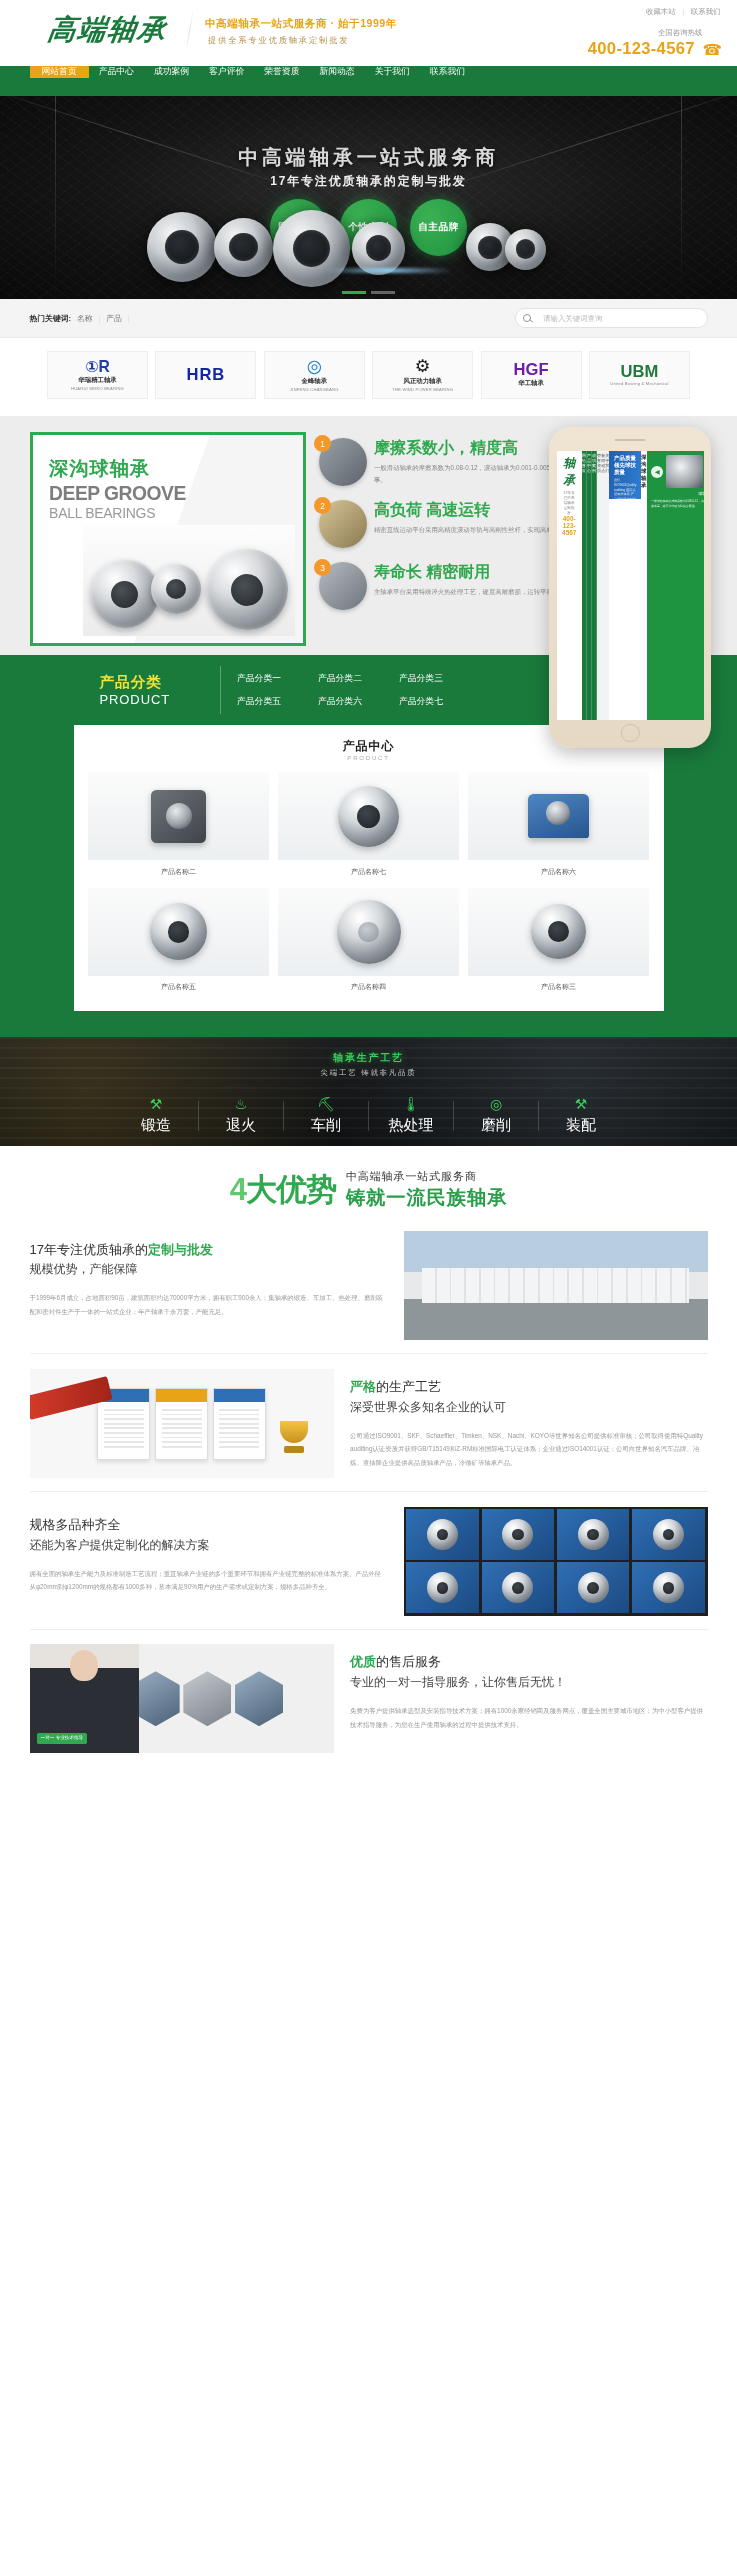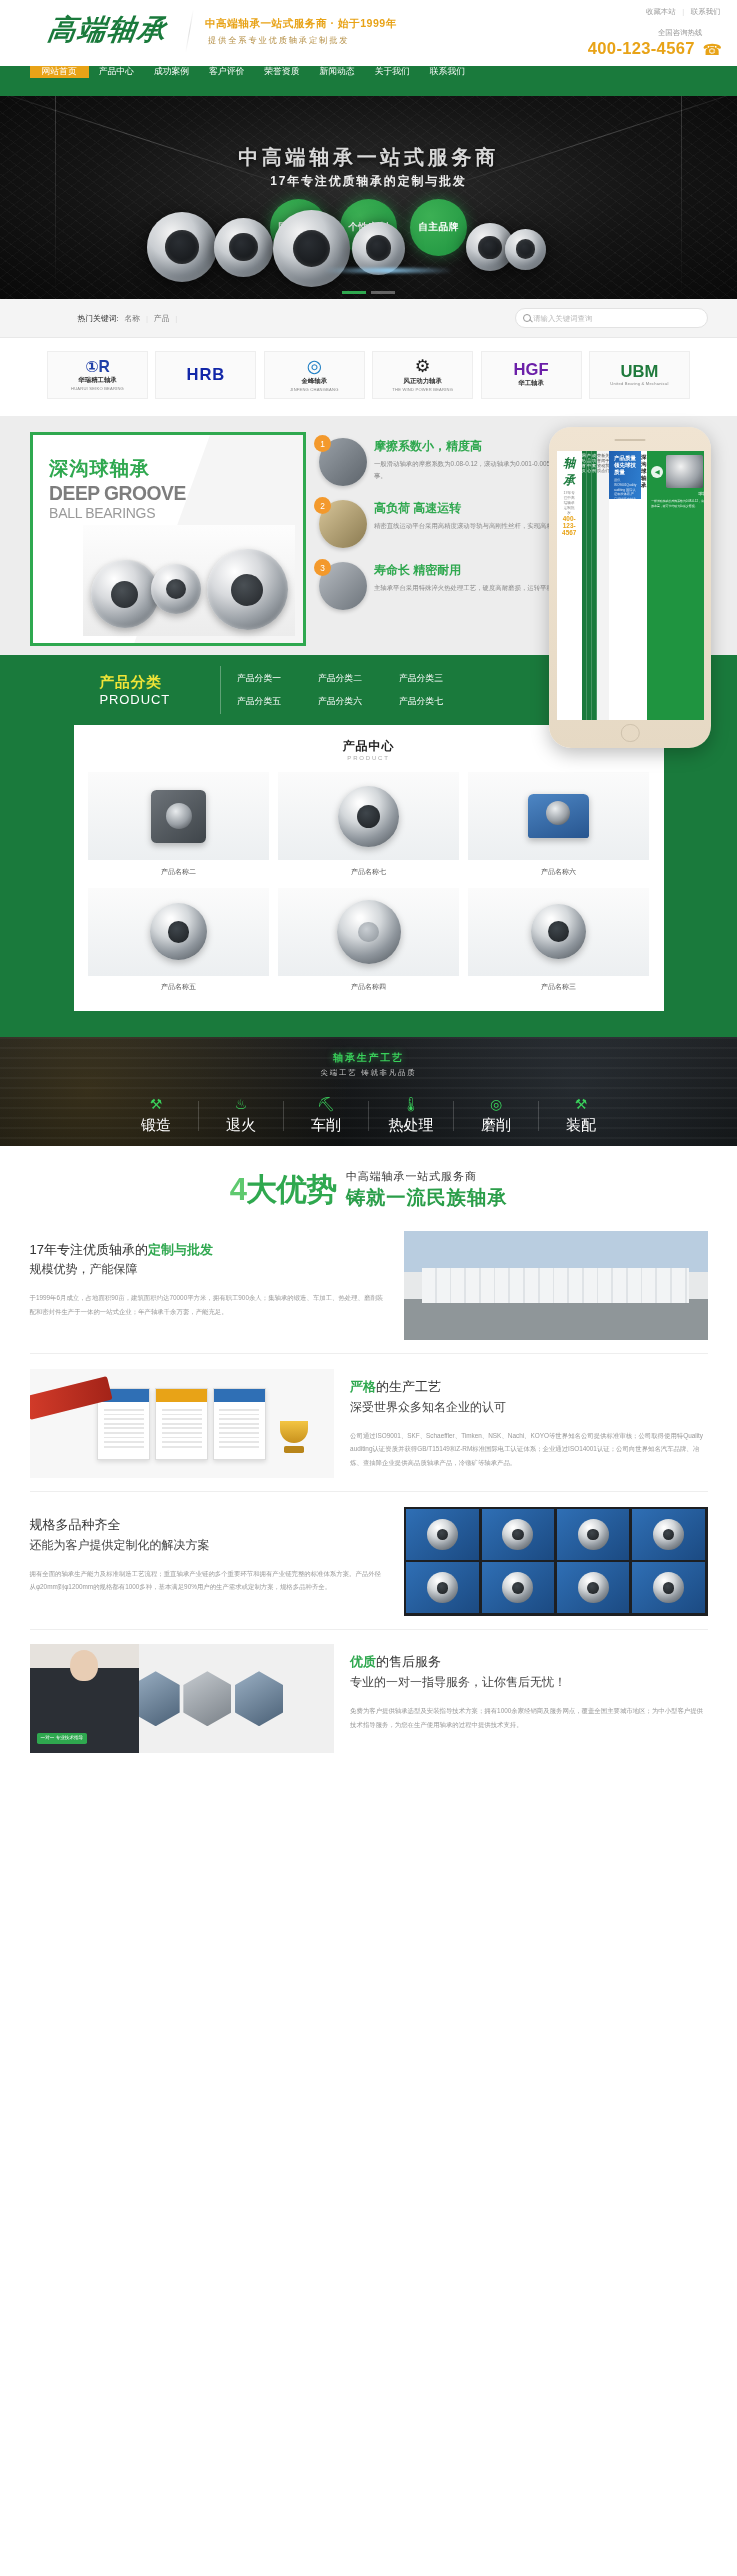--- a/index.html
+++ b/index.html
@@ -131,26 +131,26 @@
   .hero-dot { width:24px; height:2.8px; background:rgba(255,255,255,.35); cursor:pointer; }
   .hero-dot.on { background:#2fa84f; }
 
   
   #searchbar { height:39px; background:#f4f4f4; border-bottom:0.9px solid #e8e8e8; }
   .search-inner {
     width:678px; margin:0 auto; height:100%;
     display:flex; align-items:center; justify-content:space-between;
   }
   .kw { font-size:7.8px; color:#666; }
-  .kw b { color:#333; font-weight:normal;margin-left:48px; }
+  .kw b { color:#333; font-weight:bold; }
   .kw a { color:#777; margin:0 3.7px; cursor:pointer; }
   .kw .bar { color:#ddd; }
   .search-box {
     width:193px; height:20px; background:#fff; border:0.9px solid #e2e2e2;
-    border-radius:10px; display:flex; align-items:center; padding:0 7.4px; gap:2px;
+    border-radius:10px; display:flex; align-items:center; padding:0 7.4px; gap:12px;
   }
   .search-input {
     border:0; outline:0; font-size:7.4px; color:#333; width:100%;
     background:transparent; font-family:inherit;
   }
   .search-input::placeholder { color:#bbb; }
   .mag { width:8.3px; height:8.3px; border:1.3px solid #999; border-radius:50%; position:relative; flex:none; }
   .mag::after { content:""; position:absolute; width:3.7px; height:1.3px; background:#999; right:-2.8px; bottom:0; transform:rotate(45deg); }
 
   
@@ -215,21 +215,21 @@
     background:linear-gradient(135deg,#9aa1a8,#5d646b);
     box-shadow:0 1.8px 4.6px rgba(0,0,0,.2);
   }
   .feat-thumb.t2 { background:linear-gradient(135deg,#d8c69a,#8a7a50); }
   .feat-thumb.t3 { background:linear-gradient(135deg,#b7bcc2,#6d747b); }
   .feat-badge {
     position:absolute; left:-4.6px; top:-2.8px; width:17.5px; height:17.5px;
     border-radius:50%; background:#f3992c; color:#fff;
     font-size:8.3px; display:flex; align-items:center; justify-content:center;
   }
-  .feat-h { font-size:12px; font-weight:bold; color:#2fa84f; margin-bottom:3.7px; }
+  .feat-h { font-size:16px; font-weight:bold; color:#2fa84f; margin-bottom:3.7px; }
   .feat-p { font-size:6.4px; color:#888; line-height:1.8; }
 
   
   .phone {
     position:absolute; right:-3.7px; top:-5.5px; width:162px; height:321px;
     background:linear-gradient(to bottom,#f0e4d2,#e6d9c4);
     border-radius:22px; box-shadow:0 5.5px 18.4px rgba(0,0,0,.25);
     padding:24px 7.4px 28px; z-index:6;
   }
   .phone-speaker {

